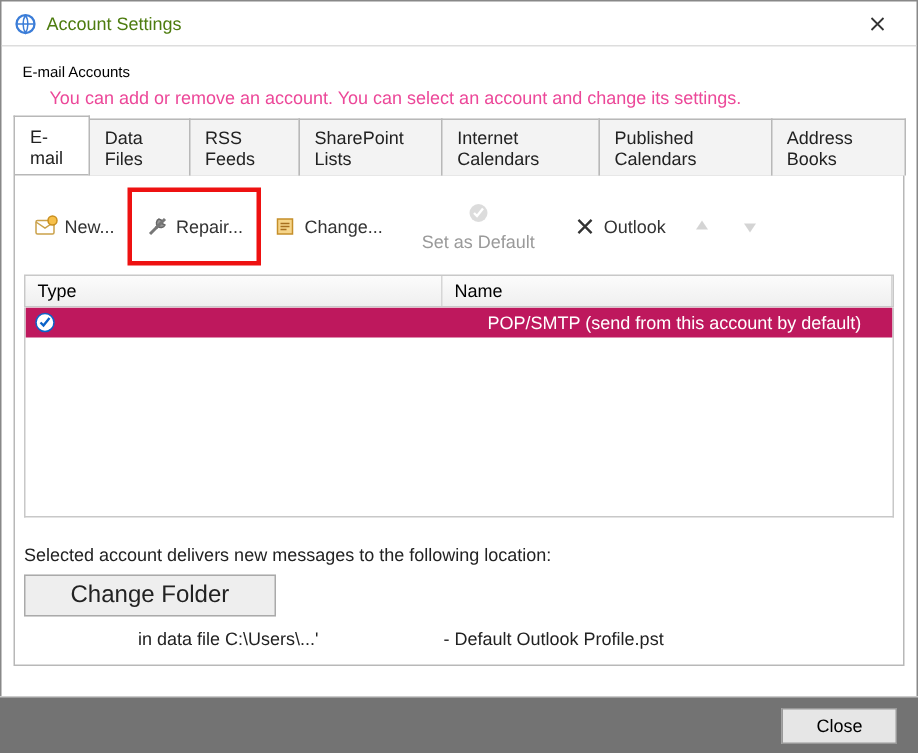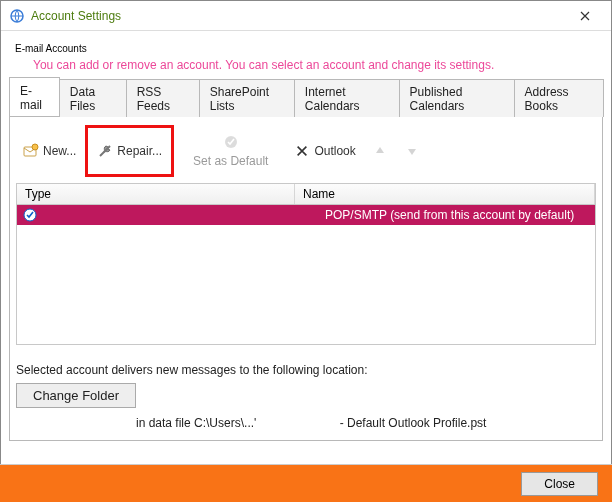--- a/index.html
+++ b/index.html
@@ -130,39 +130,39 @@
   .check-icon {
     width: 14px; height: 14px;
     color: #0a63c9;
   }
   .row.selected .check-icon { color: #fff; }
 
   .location-block { margin-top: 18px; font-size: 12px; color: #222; }
   .change-folder-btn {
     display: inline-block;
     margin-top: 6px;
-    padding: 4px 16px;
+    padding: 4px 30px;
     background: #eee;
     border: 1px solid #aaa;
-    font-size: 13px;
+    font-size: 16px;
     cursor: default;
   }
   .location-line {
     margin-top: 8px;
-    margin-left: 120px;
+    margin-left: 76px;
     font-size: 12px;
   }
   .loc-part1 { display: inline-block; }
   .loc-part2 { display: inline-block; margin-left: 80px; }
 
   .footer {
     position: absolute;
     bottom: 0; left: 0; right: 0;
     height: 38px;
-    background: #f97316;
+    background: #737373;
     border-top: 1px solid #ccc;
     display: flex;
     align-items: center;
     justify-content: flex-end;
     padding-right: 14px;
   }
   .close-btn {
     padding: 4px 22px;
     background: #e6e6e6;
     border: 1px solid #999;
@@ -224,20 +224,29 @@
             <svg viewBox="0 0 16 16" width="16" height="16">
                 <path d="M3 13 l5 -5" stroke="#777" stroke-width="2"></path>
                 <path d="M9 3 a3 3 0 1 0 4 4 l-2 -1 l0 -2 z" fill="#999" stroke="#666"></path>
                 <path d="M13 3 l-6 6" stroke="#777" stroke-width="2"></path>
               </svg>
           </span>
           <span>Repair...</span>
         </span>
       </span>
 
+      <span class="tbtn">
+        <span class="icon">
+          <svg viewBox="0 0 16 16" width="16" height="16">
+              <rect x="2" y="3" width="10" height="10" fill="#f6d58a" stroke="#c58f2a"></rect>
+              <path d="M4 6 h6 M4 8 h6 M4 10 h4" stroke="#a76f20" stroke-width="1"></path>
+            </svg>
+        </span>
+        <span>Change...</span>
+      </span>
 
       <span class="separator"></span>
 
       <span class="tbtn disabled">
         <span class="icon">
           <svg viewBox="0 0 16 16" width="16" height="16">
               <circle cx="8" cy="8" r="6" fill="#bbb"></circle>
               <path d="M5 8 l2 2 l4 -5" fill="none" stroke="#fff" stroke-width="1.6"></path>
             </svg>
         </span>

